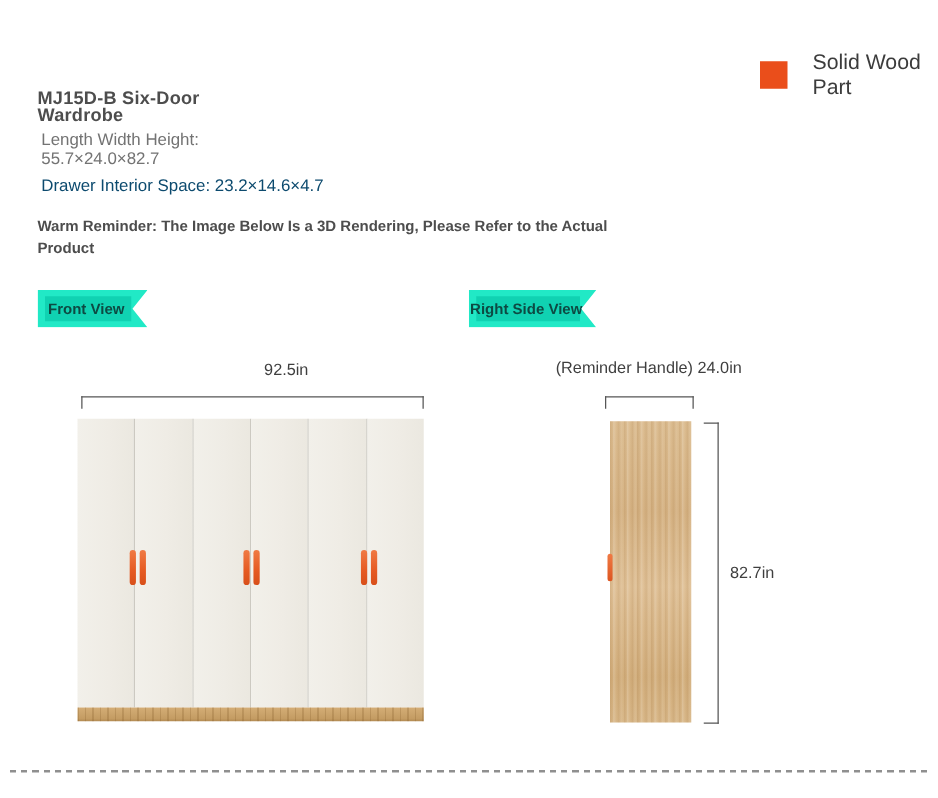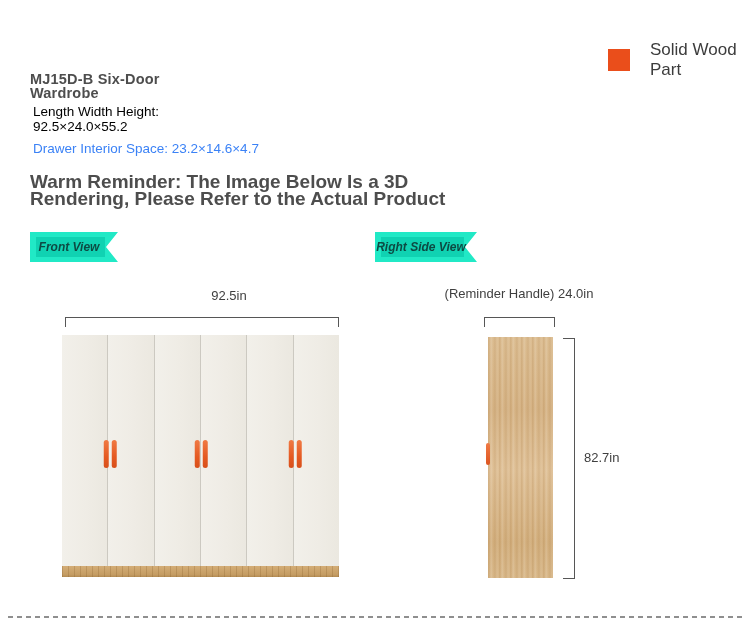--- a/index.html
+++ b/index.html
@@ -10,32 +10,31 @@
   
   .title{
     position:absolute;left:30px;top:37px;width:170px;
     font-size:14.5px;font-weight:bold;line-height:13.5px;color:#4d4d4d;letter-spacing:.2px;margin-top:36px;
   }
   .legend{position:absolute;left:608px;top:40px;display:flex;align-items:center;}
   .legend-swatch{width:22px;height:22px;background:#EA4E1B;flex:0 0 auto;}
   .legend-label{margin-left:20px;font-size:17px;color:#3c3c3c;}
   
   .spec-heading{position:absolute;left:33px;top:83px;font-size:14.5px;font-weight:bold;color:#4d4d4d;}
-  .spec-size{position:absolute;left:33px;top:105px;font-size:13.5px;line-height:14.5px;color:#000000;}
-  .spec-drawer{position:absolute;left:33px;top:141px;font-size:13.5px;color:#3b82f6;}
+  .spec-size{position:absolute;left:33px;top:105px;font-size:13.5px;line-height:14.5px;color:#737373;}
+  .spec-drawer{position:absolute;left:33px;top:141px;font-size:13.5px;color:#0c4a6e;}
   .reminder{
     position:absolute;left:30px;top:173px;width:468px;
-    font-size:19px;font-weight:bold;line-height:17px;color:#4d4d4d;
+    font-size:12px;font-weight:bold;line-height:17px;color:#4d4d4d;
   }
   
   .ribbon{
     position:absolute;top:232px;height:30px;
     clip-path:polygon(0 0,100% 0,calc(100% - 12px) 50%,100% 100%,0 100%);
     background:#21E9C6;
-    font-style:italic;
   }
   .ribbon-front{left:30px;width:88px;}
   .ribbon-side{left:375px;width:102px;}
   .ribbon-inner{
     position:absolute;left:6px;top:5px;bottom:5px;right:13px;
     background:#10D2B2;
   }
   .ribbon-label{
     position:absolute;left:0;right:10px;top:0;bottom:0;
     display:flex;align-items:center;justify-content:center;
@@ -103,21 +102,21 @@
 
   <div class="title">MJ15D-B Six-Door Wardrobe</div>
 
   <div class="legend">
     <span class="legend-swatch"></span>
     <span class="legend-label">Solid Wood Part</span>
   </div>
 
   <div class="spec-size">
     <div>Length Width Height:</div>
-    <div>92.5×24.0×55.2</div>
+    <div>55.7×24.0×82.7</div>
   </div>
   <div class="spec-drawer">Drawer Interior Space: 23.2×14.6×4.7</div>
   <div class="reminder">Warm Reminder: The Image Below Is a 3D Rendering, Please Refer to the Actual Product</div>
 
   <div class="ribbon ribbon-front">
     <span class="ribbon-inner"></span>
     <span class="ribbon-label">Front View</span>
   </div>
   <div class="ribbon ribbon-side">
     <span class="ribbon-inner"></span>

